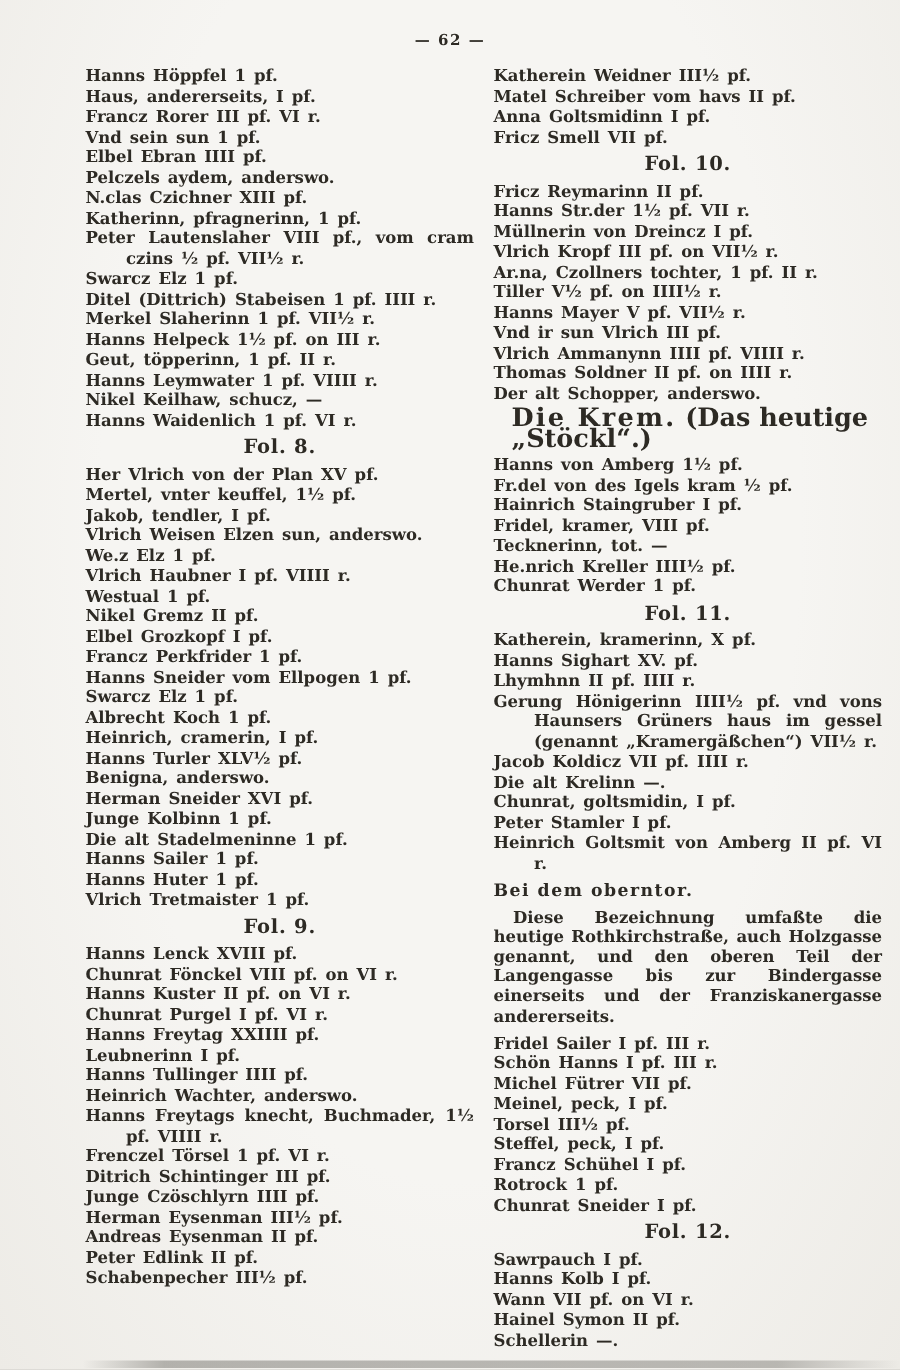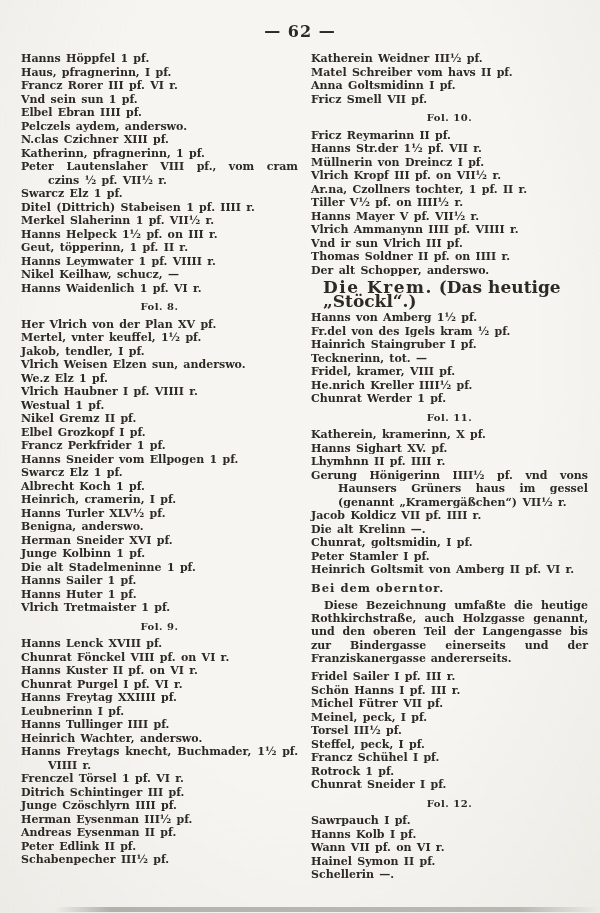--- a/index.html
+++ b/index.html
@@ -1,49 +1,49 @@
 <!DOCTYPE html>
 <html><head>
 <meta charset="utf-8">
 <style>
   html,body{margin:0;padding:0;background:#d8d6d1;}
   .page{
     position:relative;width:600px;height:913px;margin:0 auto;overflow:hidden;
     background:radial-gradient(ellipse at 50% 38%, #f6f5f2 55%, #edebe6 100%);
     font-family:"DejaVu Serif","Liberation Serif",serif;color:#2d2a24;
   }
-  .page-number{margin-top:22px;text-align:center;font-size:16px;font-weight:bold;letter-spacing:1px;}
-  .columns{display:flex;gap:13px;padding:11px 12px 0 21px;align-items:flex-start;}
+  .page-number{margin-top:22px;text-align:center;font-size:10px;font-weight:bold;letter-spacing:1px;}
+  .columns{display:flex;gap:13px;padding:11px 12px 0 21px;align-items:flex-start;margin-left:36px;}
   .col{flex:1;min-width:0;}
   .entry{
     font-size:11px;line-height:13.5px;font-weight:bold;text-align:justify;
     padding-left:27px;text-indent:-27px;word-spacing:1.5px;
   }
-  .folio{font-size:10px;line-height:13.5px;font-weight:bold;text-align:center;margin:5px 0 4px;letter-spacing:.5px;}
+  .folio{font-size:13px;line-height:13.5px;font-weight:bold;text-align:center;margin:5px 0 4px;letter-spacing:.5px;}
   .krem{font-size:17px;line-height:13.5px;font-weight:bold;margin:4px 0 3px;padding-left:12px;}
   .krem-lead{letter-spacing:1.5px;}
   .section{font-size:11.5px;line-height:13.5px;font-weight:bold;text-align:left;letter-spacing:1px;margin:5px 0 4px;}
   .para{
     font-size:11px;line-height:13.2px;font-weight:bold;text-align:justify;
     text-indent:13px;margin:0 0 5px;word-spacing:1px;
   }
   .bottom-edge{
     position:absolute;left:55px;right:0;bottom:1px;height:5px;border-radius:2px;
     background:linear-gradient(90deg, rgba(118,116,110,0) 0%, rgba(118,116,110,.5) 10%, rgba(118,116,110,.45) 85%, rgba(118,116,110,0) 100%);
   }
 </style>
 </head>
 <body>
 
 <div class="page">
   <div class="page-number">— 62 —</div>
   <div class="columns">
     <div class="col" id="col-left">
         <div class="entry">Hanns Höppfel 1 pf.</div>
-        <div class="entry">Haus, pfragnerinn, I pf.</div>
+        <div class="entry">Haus, andererseits, I pf.</div>
         <div class="entry">Francz Rorer III pf. VI r.</div>
         <div class="entry">Vnd sein sun 1 pf.</div>
         <div class="entry">Elbel Ebran IIII pf.</div>
         <div class="entry">Pelczels aydem, anderswo.</div>
         <div class="entry">N.clas Czichner XIII pf.</div>
         <div class="entry">Katherinn, pfragnerinn, 1 pf.</div>
         <div class="entry">Peter Lautenslaher VIII pf., vom cram czins ½ pf. VII½ r.</div>
         <div class="entry">Swarcz Elz 1 pf.</div>
         <div class="entry">Ditel (Dittrich) Stabeisen 1 pf. IIII r.</div>
         <div class="entry">Merkel Slaherinn 1 pf. VII½ r.</div>
@@ -99,30 +99,30 @@
         <div class="entry">Anna Goltsmidinn I pf.</div>
         <div class="entry">Fricz Smell VII pf.</div>
         <div class="folio">Fol. 10.</div>
         <div class="entry">Fricz Reymarinn II pf.</div>
         <div class="entry">Hanns Str.der 1½ pf. VII r.</div>
         <div class="entry">Müllnerin von Dreincz I pf.</div>
         <div class="entry">Vlrich Kropf III pf. on VII½ r.</div>
         <div class="entry">Ar.na, Czollners tochter, 1 pf. II r.</div>
         <div class="entry">Tiller V½ pf. on IIII½ r.</div>
         <div class="entry">Hanns Mayer V pf. VII½ r.</div>
+        <div class="entry">Vnd ir sun Vlrich III pf.</div>
         <div class="entry">Vlrich Ammanynn IIII pf. VIIII r.</div>
-        <div class="entry">Vnd ir sun Vlrich III pf.</div>
         <div class="entry">Thomas Soldner II pf. on IIII r.</div>
         <div class="entry">Der alt Schopper, anderswo.</div>
         <div class="krem"><span class="krem-lead">Die Krem.</span> (Das heutige „Stöckl“.)</div>
         <div class="entry">Hanns von Amberg 1½ pf.</div>
         <div class="entry">Fr.del von des Igels kram ½ pf.</div>
         <div class="entry">Hainrich Staingruber I pf.</div>
+        <div class="entry">Fridel, kramer, VIII pf.</div>
         <div class="entry">Tecknerinn, tot. —</div>
-        <div class="entry">Fridel, kramer, VIII pf.</div>
         <div class="entry">He.nrich Kreller IIII½ pf.</div>
         <div class="entry">Chunrat Werder 1 pf.</div>
         <div class="folio">Fol. 11.</div>
         <div class="entry">Katherein, kramerinn, X pf.</div>
         <div class="entry">Hanns Sighart XV. pf.</div>
         <div class="entry">Lhymhnn II pf. IIII r.</div>
         <div class="entry">Gerung Hönigerinn IIII½ pf. vnd vons Haunsers Grüners haus im gessel (genannt „Kramergäßchen“) VII½ r.</div>
         <div class="entry">Jacob Koldicz VII pf. IIII r.</div>
         <div class="entry">Die alt Krelinn —.</div>
         <div class="entry">Chunrat, goltsmidin, I pf.</div>

